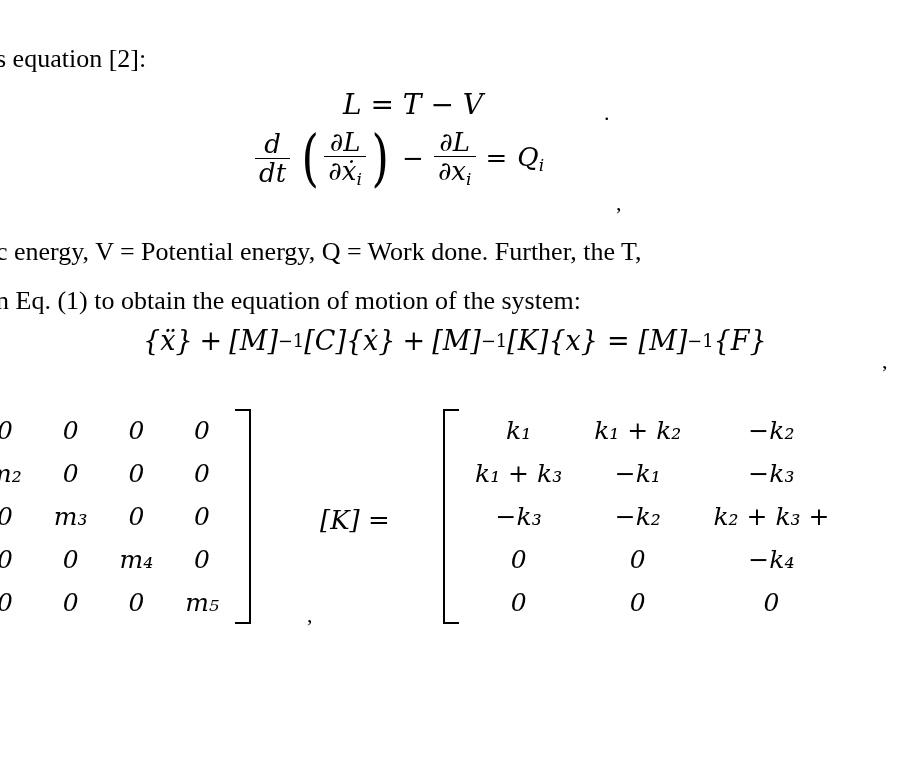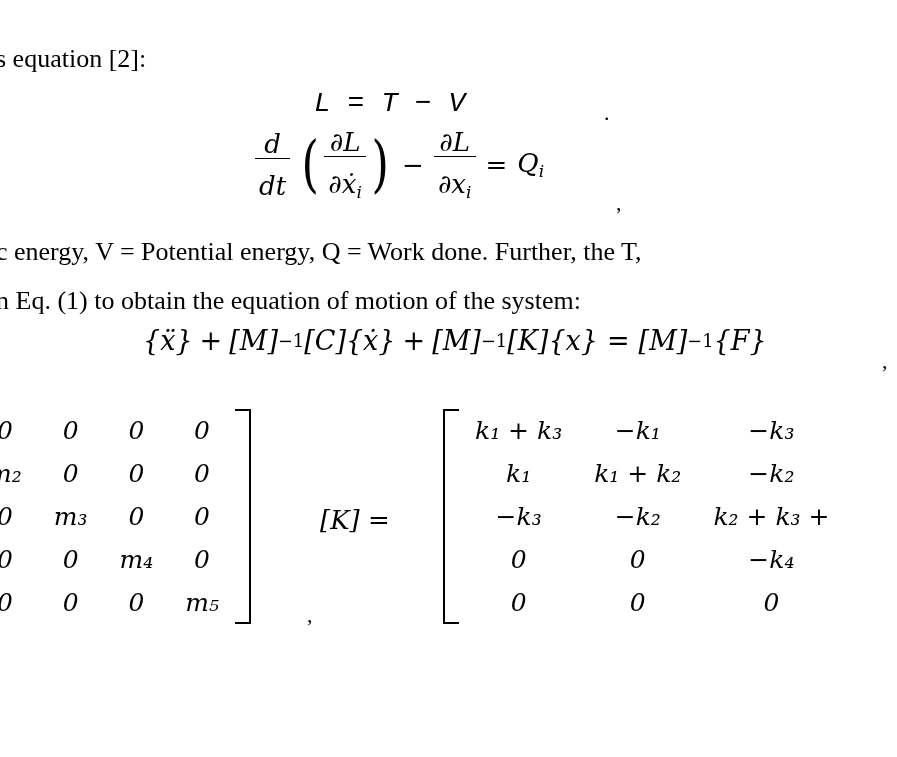--- a/index.html
+++ b/index.html
@@ -49,21 +49,20 @@
     line-height: 1.08;
   }
   .frac .num {
     display: block;
     padding: 0 4px;
     border-bottom: 1.6px solid #000;
   }
   .frac .den {
     display: block;
     padding: 0 4px;
-    margin-top: 13px;
   }
 
   
   .bigparen {
     display: inline-block;
     font-family: "DejaVu Serif", serif;
     font-style: normal;
     font-size: 62px;
     line-height: 0.72;
     vertical-align: middle;
@@ -130,21 +129,21 @@
     white-space: nowrap;
   }
 </style>
 </head>
 <body>
 
 <div class="page">
 
   <div class="line" style="left:-4px; top:44px; font-size:26px;">s equation [2]:</div>
 
-  <div class="eqrow" style="left:314px; top:88px; font-size:28px; font-style:italic;font-family:Liberation Mono, monospace;">L = T − V</div>
+  <div class="eqrow" style="left:343px; top:88px; font-size:28px; font-style:italic;">L = T − V</div>
 
   <div class="period" style="left:604px; top:100px;">.</div>
 
   <div class="eqrow" style="left:255px; top:128px; font-size:26px;">
 
     <span class="frac" style="font-size:26px;">
       <span class="num">d</span>
       <span class="den">dt</span>
     </span>
 
@@ -235,30 +234,30 @@
 
   <div class="comma" style="left:307px; top:602px;">,</div>
 
   <div class="kequals" style="left:320px; top:505px;">[K] =</div>
 
   <div class="matrix-wrap" style="left:443px; top:409px;">
     <div class="bracket left"></div>
     <table class="mtx">
       <tbody>
         <tr>
+          <td>k₁</td>
+          <td>k₁ + k₂</td>
+          <td>−k₂</td>
+        </tr>
+        <tr>
           <td>k₁ + k₃</td>
           <td>−k₁</td>
           <td>−k₃</td>
         </tr>
         <tr>
-          <td>k₁</td>
-          <td>k₁ + k₂</td>
-          <td>−k₂</td>
-        </tr>
-        <tr>
           <td>−k₃</td>
           <td>−k₂</td>
           <td>k₂ + k₃ +</td>
         </tr>
         <tr>
           <td>0</td>
           <td>0</td>
           <td>−k₄</td>
         </tr>
         <tr>

